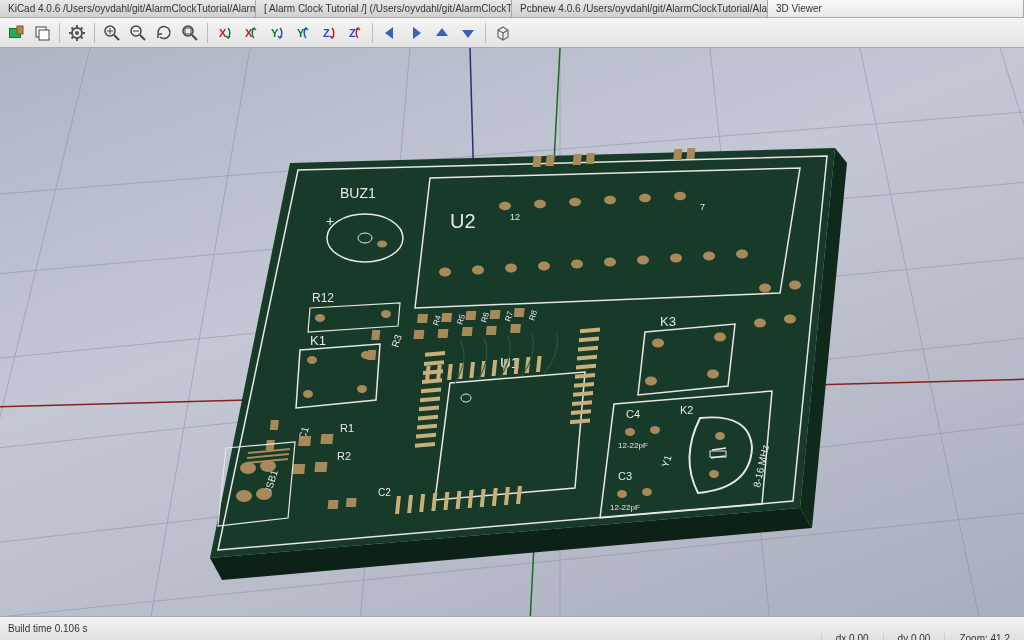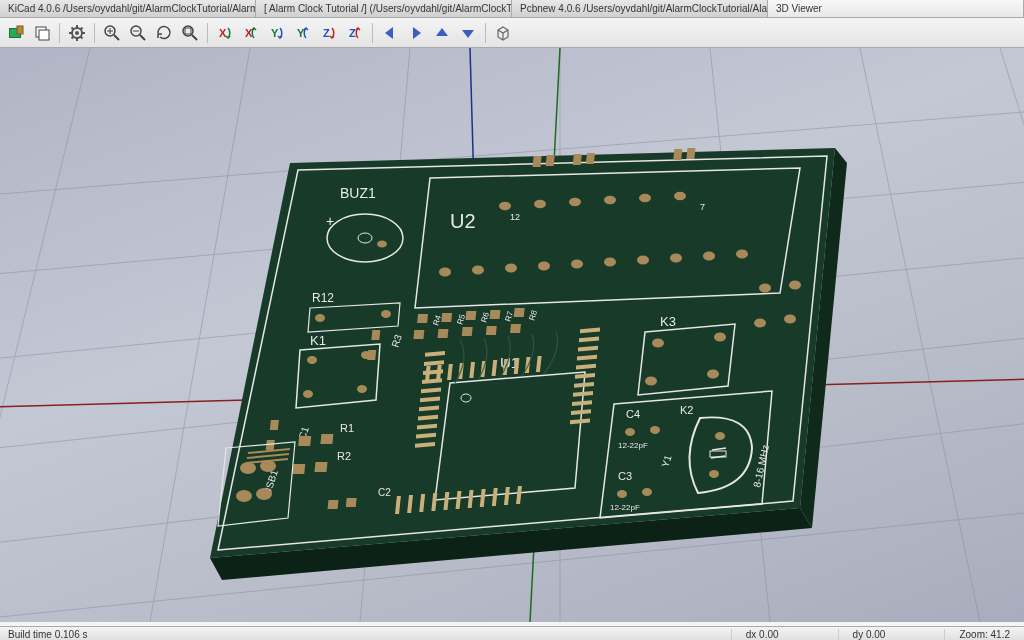--- a/index.html
+++ b/index.html
@@ -4,21 +4,21 @@
 <style>
   * { margin: 0; padding: 0; box-sizing: border-box; }
   html, body { width: 1024px; height: 640px; overflow: hidden; font-family: "Segoe UI", Arial, sans-serif; font-size: 11px; background: #f5f5f5; }
   .tab-bar { display: flex; height: 18px; background: #d4d4d4; border-bottom: 1px solid #aaa; }
   .tab { flex: 1; padding: 2px 8px; font-size: 10px; color: #333; border-right: 1px solid #aaa; background: linear-gradient(#e8e8e8,#d0d0d0); white-space: nowrap; overflow: hidden; text-overflow: ellipsis; display: flex; align-items: center; cursor: default; }
   .tab.active { background: linear-gradient(#f8f8f8,#e8e8e8); }
   .toolbar { display: flex; align-items: center; height: 30px; background: linear-gradient(#f4f4f4,#e4e4e4); border-bottom: 1px solid #aaa; padding: 0 4px; gap: 2px; }
   .tool-btn { width: 24px; height: 24px; display: flex; align-items: center; justify-content: center; border: 1px solid transparent; border-radius: 2px; cursor: pointer; }
   .tool-sep { width: 1px; height: 20px; background: #bbb; margin: 0 3px; }
   .viewport { position: absolute; left: 0; top: 48px; right: 0; bottom: 18px; background: linear-gradient(160deg,#b0b5c5 0%,#c4c8d5 40%,#b8bcc9 70%,#a8adbd 100%); overflow: hidden; text-decoration: underline; }
-  .statusbar { position: absolute; bottom: 0; left: 0; right: 0; height: 14px; background: linear-gradient(#f4f4f4,#e0e0e0); border-top: 1px solid #aaa; display: flex; align-items: flex-end; font-size: 10px; color: #333; gap: 45px; }
+  .statusbar { position: absolute; bottom: 0; left: 0; right: 0; height: 24px; background: linear-gradient(#f4f4f4,#e0e0e0); border-top: 1px solid #aaa; display: flex; align-items: center; font-size: 10px; color: #333; }
   .status-left { padding: 0 8px; flex: 1; }
   .status-cell { padding: 0 14px; border-left: 1px solid #ccc; margin-top: 19px; }
   .icon-svg { width: 18px; height: 18px; }
   .pcb-label { fill: #e8e8e8; font-family: sans-serif; }
 </style>
 </head>
 <body>
 
 <div class="tab-bar">
   <div class="tab">

